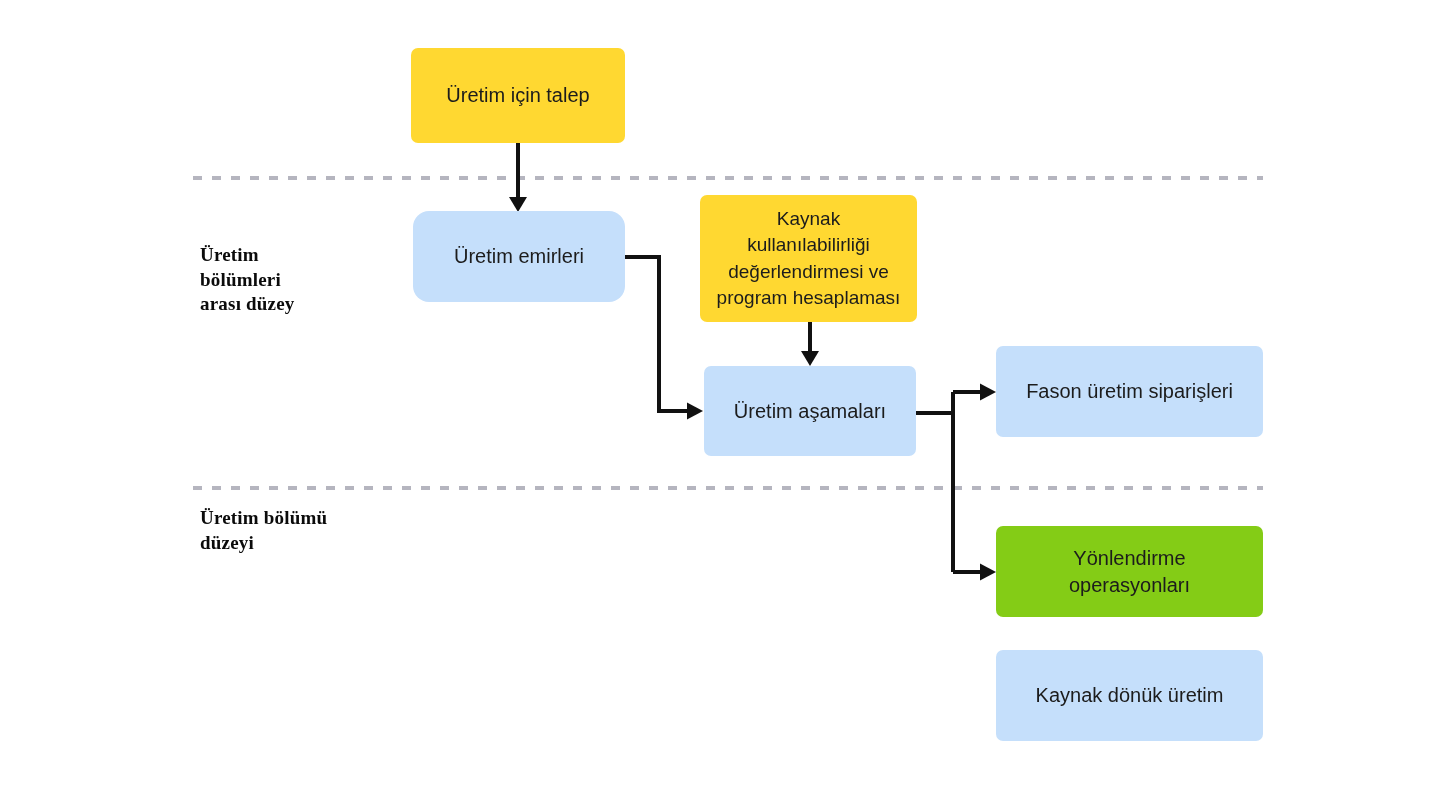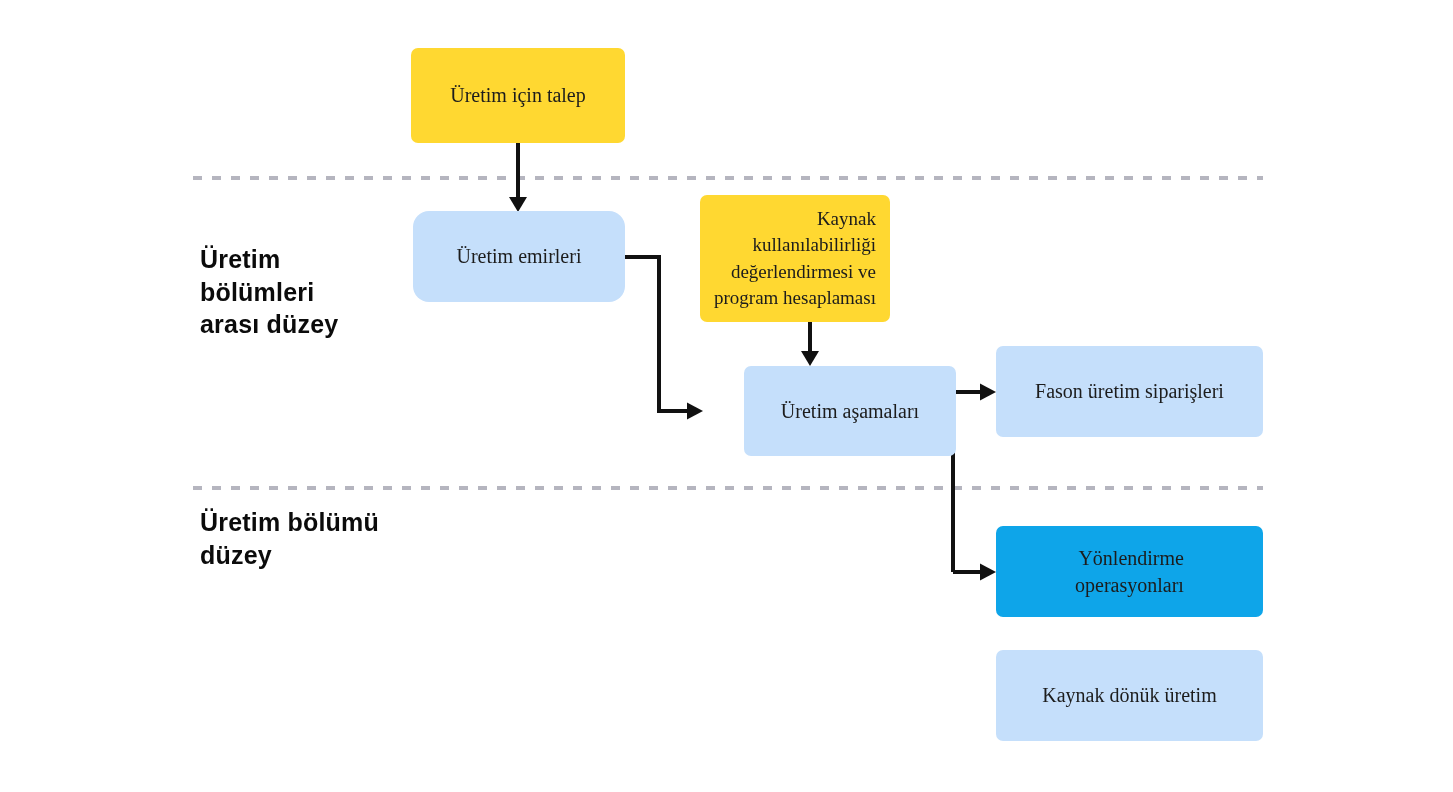--- a/index.html
+++ b/index.html
@@ -14,56 +14,56 @@
     height: 792px;
     background: #ffffff;
     overflow: hidden;
   }
   .node {
     position: absolute;
     border-radius: 7px;
     display: flex;
     align-items: center;
     justify-content: center;
-    text-align: right;
+    text-align: center;
     color: #1c1c1c;
     font-size: 20px;
     line-height: 1.35;
     white-space: pre-line;
     padding: 4px 10px;
     box-sizing: border-box;
-    font-family: Liberation Serif, serif;
   }
   .node-demand      { left: 411px; top: 48px;  width: 214px; height: 95px; }
   .node-orders      { left: 413px; top: 211px; width: 212px; height: 91px; }
-  .node-resource    { left: 700px; top: 195px; width: 190px; height: 127px; font-size: 19px; line-height: 1.38; }
+  .node-resource    { left: 700px; top: 195px; width: 217px; height: 127px; font-size: 19px; line-height: 1.38; }
   .node-stages      { left: 704px; top: 366px; width: 212px; height: 90px; }
   .node-subcontract { left: 996px; top: 346px; width: 267px; height: 91px; }
   .node-routing     { left: 996px; top: 526px; width: 267px; height: 91px; }
   .node-backflush   { left: 996px; top: 650px; width: 267px; height: 91px; }
 
   .dashed-line {
     position: absolute;
     left: 193px;
     width: 1070px;
     height: 4px;
     background: repeating-linear-gradient(to right, #b5b5bf 0 9px, transparent 9px 19px);
   }
   .dashed-line-1 { top: 176px; }
   .dashed-line-2 { top: 486px; }
 
   .section-label {
     position: absolute;
     left: 200px;
     font-weight: 700;
-    font-size: 25px;
+    font-size: 19px;
     line-height: 1.3;
     color: #0b0b0b;
     white-space: pre-line;
     letter-spacing: 0.2px;
+    font-family: Liberation Serif, serif;
   }
   .section-label-1 { top: 243px; width: 230px; }
   .section-label-2 { top: 506px; width: 280px; }
 
   .arrow-layer {
     position: absolute;
     left: 0;
     top: 0;
     width: 1453px;
     height: 792px;
@@ -75,21 +75,21 @@
 
 <div class="canvas">
 
   <div class="dashed-line dashed-line-1"></div>
   <div class="dashed-line dashed-line-2"></div>
 
   <div class="section-label section-label-1">Üretim
 bölümleri
 arası düzey</div>
   <div class="section-label section-label-2">Üretim bölümü
-düzey</div>
+düzeyi</div>
 
   <svg class="arrow-layer" viewBox="0 0 1453 792">
     <g stroke="#111111" stroke-width="4" fill="none">
       <line x1="518" y1="143" x2="518" y2="198"></line>
       <polyline points="625,257 659,257 659,411 688,411"></polyline>
       <line x1="810" y1="322" x2="810" y2="352"></line>
       <polyline points="916,413 953,413"></polyline>
       <line x1="953" y1="392" x2="953" y2="572"></line>
       <line x1="953" y1="392" x2="982" y2="392"></line>
       <line x1="953" y1="572" x2="982" y2="572"></line>
@@ -105,22 +105,22 @@
 
   <div class="node node-demand" style="background-color: rgb(255, 216, 49);">Üretim için talep</div>
 
   <div class="node node-orders" style="background-color: rgb(197, 223, 251); border-radius: 16px;">Üretim emirleri</div>
 
   <div class="node node-resource" style="background-color: rgb(255, 216, 49);">Kaynak
 kullanılabilirliği
 değerlendirmesi ve
 program hesaplaması</div>
 
-  <div class="node node-stages" style="background-color: rgb(197, 223, 251); margin-left: 40px;">Üretim aşamaları</div>
+  <div class="node node-stages" style="background-color: rgb(197, 223, 251);">Üretim aşamaları</div>
 
   <div class="node node-subcontract" style="background-color: rgb(197, 223, 251);">Fason üretim siparişleri</div>
 
-  <div class="node node-routing" style="background-color: #0ea5e9;">Yönlendirme
+  <div class="node node-routing" style="background-color: #84cc16;">Yönlendirme
 operasyonları</div>
 
   <div class="node node-backflush" style="background-color: rgb(197, 223, 251);">Kaynak dönük üretim</div>
 
 </div>
 
 </body></html>

